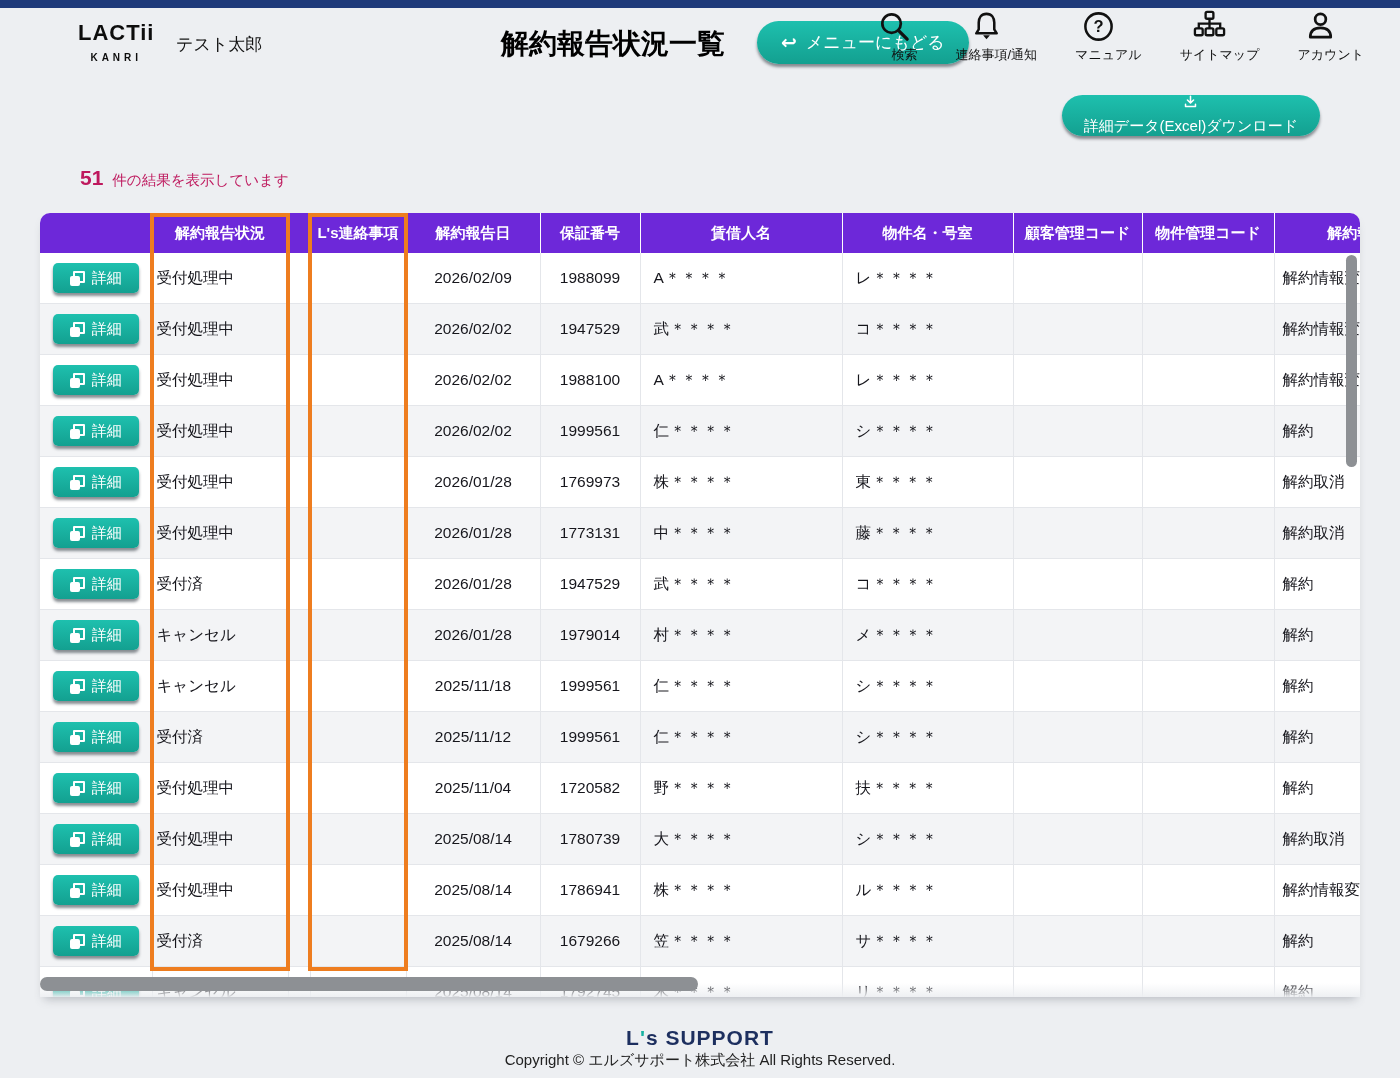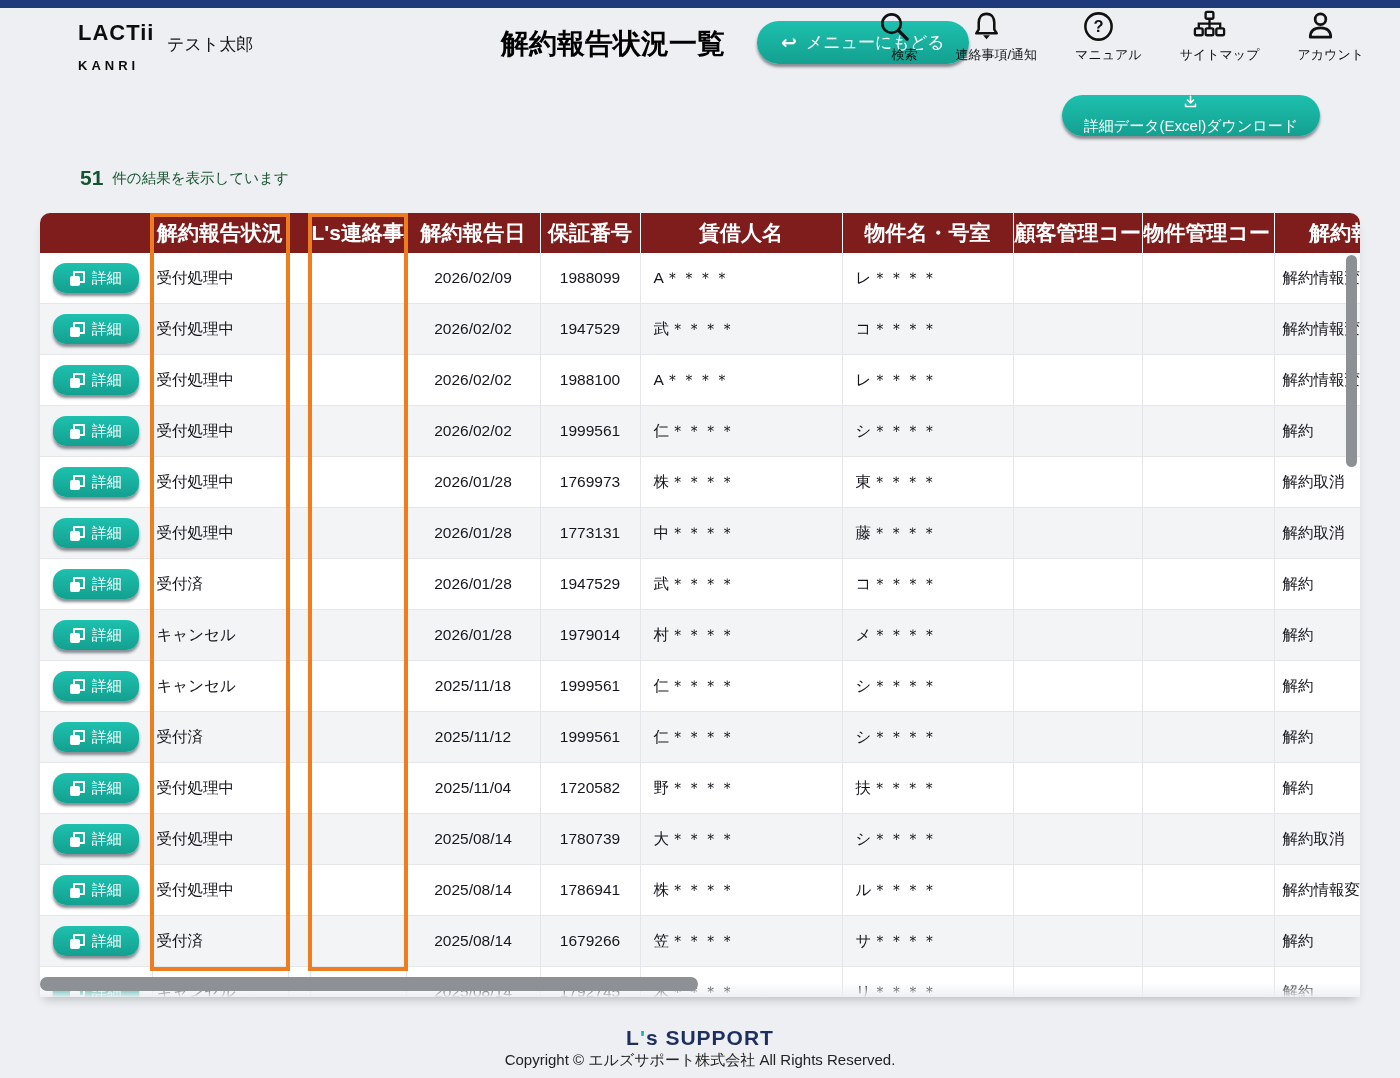--- a/index.html
+++ b/index.html
@@ -5,58 +5,58 @@
   html,body{margin:0;padding:0;}
   body{background:#edeff2;font-family:"Liberation Sans","DejaVu Sans",sans-serif;}
   .page{position:relative;width:1400px;height:1078px;overflow:hidden;background:#edeff2;}
 
   
   .topstrip{height:8px;background:#1e3a7a;}
 
   
   .logo{position:absolute;left:78px;top:22px;color:#0d0d0d;}
   .logo-main{font-size:22px;font-weight:700;letter-spacing:1px;line-height:1;}
-  .logo-sub{font-size:13px;font-weight:700;letter-spacing:4px;text-align:left;margin-top:14px;}
-  .username{position:absolute;left:167px;top:33px;font-size:17px;color:#111;}
+  .logo-sub{font-size:10px;font-weight:700;letter-spacing:4px;text-align:center;margin-top:8px;}
+  .username{position:absolute;left:176px;top:33px;font-size:17px;color:#111;}
   .title{position:absolute;left:501px;top:25px;margin:0;font-size:28px;font-weight:800;color:#000;white-space:nowrap;}
 
   .btn{display:inline-flex;align-items:center;justify-content:center;gap:9px;
        background:linear-gradient(180deg,#1ec0ae,#13a090);color:#fff;border:none;cursor:pointer;
        box-shadow:0 3px 3px rgba(108,114,120,.8);font-family:inherit;}
   .back-btn{position:absolute;left:757px;top:21px;height:43px;border-radius:22px;padding:0 24px;font-size:17px;}
   .back-ico{font-size:19px;font-weight:700;line-height:1;}
 
   .nav{position:absolute;right:36px;top:9px;display:flex;align-items:flex-start;gap:18px;}
   .nav-item{display:flex;flex-direction:column;align-items:center;gap:2px;cursor:pointer;}
   .nav-label{font-size:13px;color:#111;white-space:nowrap;padding-left:20px;}
 
   .download-btn{position:absolute;right:80px;top:95px;height:41px;border-radius:21px;padding:0 22px;font-size:15px;flex-direction:column;}
 
-  .results{position:absolute;left:80px;top:166px;display:flex;align-items:center;gap:9px;color:#14532d;}
+  .results{position:absolute;left:80px;top:166px;display:flex;align-items:flex-end;gap:9px;color:#be185d;}
   .results-count{font-size:21px;font-weight:800;}
   .results-suffix{font-size:14.5px;}
 
   
   .table-wrap{position:absolute;left:40px;top:213px;width:1320px;height:784px;background:#fff;
               border-radius:10px 10px 0 0;overflow:hidden;box-shadow:0 6px 10px -4px rgba(80,86,96,.35);}
   table{border-collapse:collapse;table-layout:fixed;width:1430px;}
-  thead th{background:#7f1d1d;color:#fff;height:38px;font-size:21px;font-weight:600;
+  thead th{background:#6d28d9;color:#fff;height:38px;font-size:15px;font-weight:600;
            border-right:1px solid #fdfdfd;white-space:nowrap;overflow:hidden;}
   thead th:last-child{border-right:none;}
   tbody td{height:48px;font-size:15.5px;color:#16161c;border-bottom:1px solid #e4e6ea;
            border-right:1px solid #e4e6ea;white-space:nowrap;overflow:hidden;}
   tbody td:last-child{border-right:none;}
   tbody tr:nth-child(even) td{background:#f3f4f6;}
   td.c-btn{text-align:center;}
   td.c-status{text-align:left;padding-left:4px;}
   td.c-date,td.c-gno{text-align:center;margin-top:28px;}
   td.c-tenant,td.c-prop{text-align:left;padding-left:13px;letter-spacing:1px;}
   td.c-type{text-align:left;padding-left:8px;}
 
-  .detail-btn{width:86px;height:30px;border-radius:13px;font-size:15px;gap:7px;margin:0 auto;display:flex;}
+  .detail-btn{width:86px;height:30px;border-radius:5px;font-size:15px;gap:7px;margin:0 auto;display:flex;}
   .copy-icon{position:relative;width:15px;height:15px;display:inline-block;flex:0 0 15px;}
   .copy-icon::before{content:"";position:absolute;top:0;right:0;width:8px;height:8px;border:2px solid #fff;border-radius:1px;}
   .copy-icon::after{content:"";position:absolute;bottom:0;left:0;width:10px;height:10px;background:#fff;border-radius:2px;}
 
   .orange-box{position:absolute;top:0;height:758px;border:4px solid #ee7d1f;box-sizing:border-box;
               pointer-events:none;z-index:5;}
   .box1{left:110px;width:140px;}
   .box2{left:268px;width:100px;}
 
   .vscroll{position:absolute;right:3px;top:42px;width:11px;height:212px;border-radius:6px;background:#8d9094;z-index:6;}

